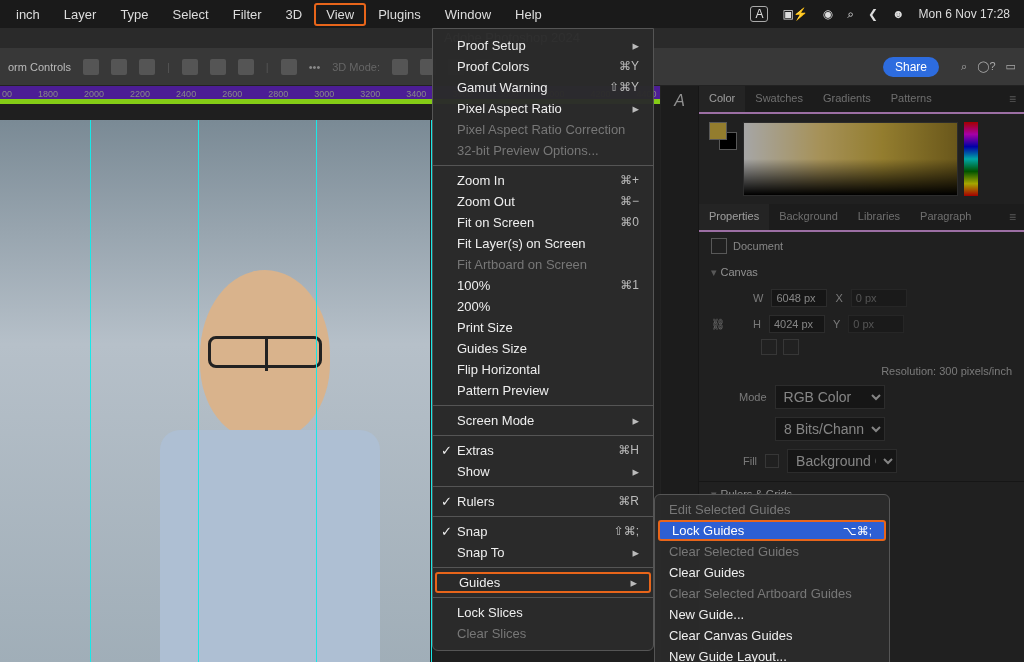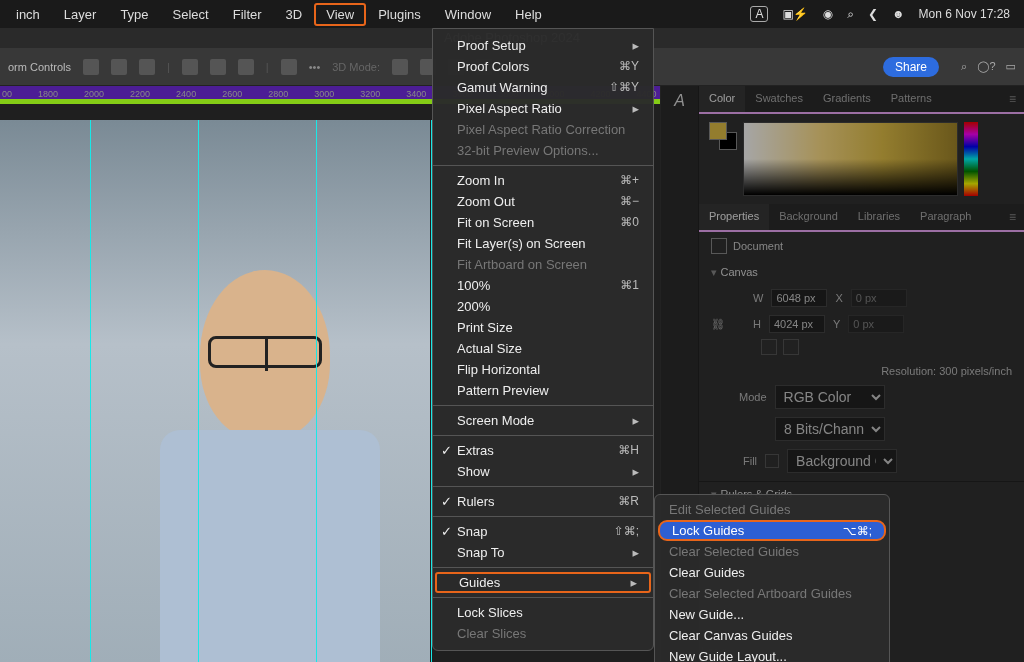--- a/index.html
+++ b/index.html
@@ -66,21 +66,21 @@
 .dropdown .drow.disabled { color:#777; }
 .dropdown .drow .sc { margin-left:auto; font-size:12px; color:#bbb; }
 .dropdown .drow .arw { margin-left:auto; color:#bbb; }
 .dropdown .drow .chk { position:absolute; left:8px; color:#eee; }
 .dropdown .sep { height:1px; background:#555; margin:4px 0; }
 .dropdown .drow.guides-hi { border:2px solid #e8651a; border-radius:3px; margin:0 2px; padding:1px 12px 1px 22px;}
 
 .submenu { position:absolute; top:494px; left:654px; width:236px; background: rgba(42,42,42,0.97); border:1px solid #555; border-radius:6px; padding:4px 0; font-size:13px; z-index:60; }
 .submenu .srow { display:flex; align-items:center; padding:3px 14px; color:#eee; }
 .submenu .srow.disabled { color:#777; }
-.submenu .srow.selected-hi { border:2px solid #e8651a; border-radius:9px; margin:0 3px; padding:1px 12px; background:#2d5fd3; color:#fff; }
+.submenu .srow.selected-hi { border:2px solid #e8651a; border-radius:3px; margin:0 3px; padding:1px 12px; background:#2d5fd3; color:#fff; }
 .submenu .srow .sc { margin-left:auto; font-size:12px; }
 .bottom-lock { position:absolute; bottom:4px; left:40px; font-size:11px; color:#777; display:flex; gap:8px; align-items:center;}
 .bottom-lock .bi { width:14px;height:14px;background:#333;border:1px solid #555;}
 </style>
 </head>
 <body>
 
 <div class="menubar">
   <span class="mitem">inch</span>
   <span class="mitem">Layer</span>
@@ -298,21 +298,21 @@
       <span>100%</span>
       <span class="sc">⌘1</span>
     </div>
     <div class="drow">
       <span>200%</span>
     </div>
     <div class="drow">
       <span>Print Size</span>
     </div>
     <div class="drow">
-      <span>Actual Size</span>
+      <span>Guides Size</span>
     </div>
     <div class="drow">
       <span>Flip Horizontal</span>
     </div>
     <div class="drow">
       <span>Pattern Preview</span>
     </div>
     <div class="sep"></div>
     <div class="drow">
       <span>Screen Mode</span>

